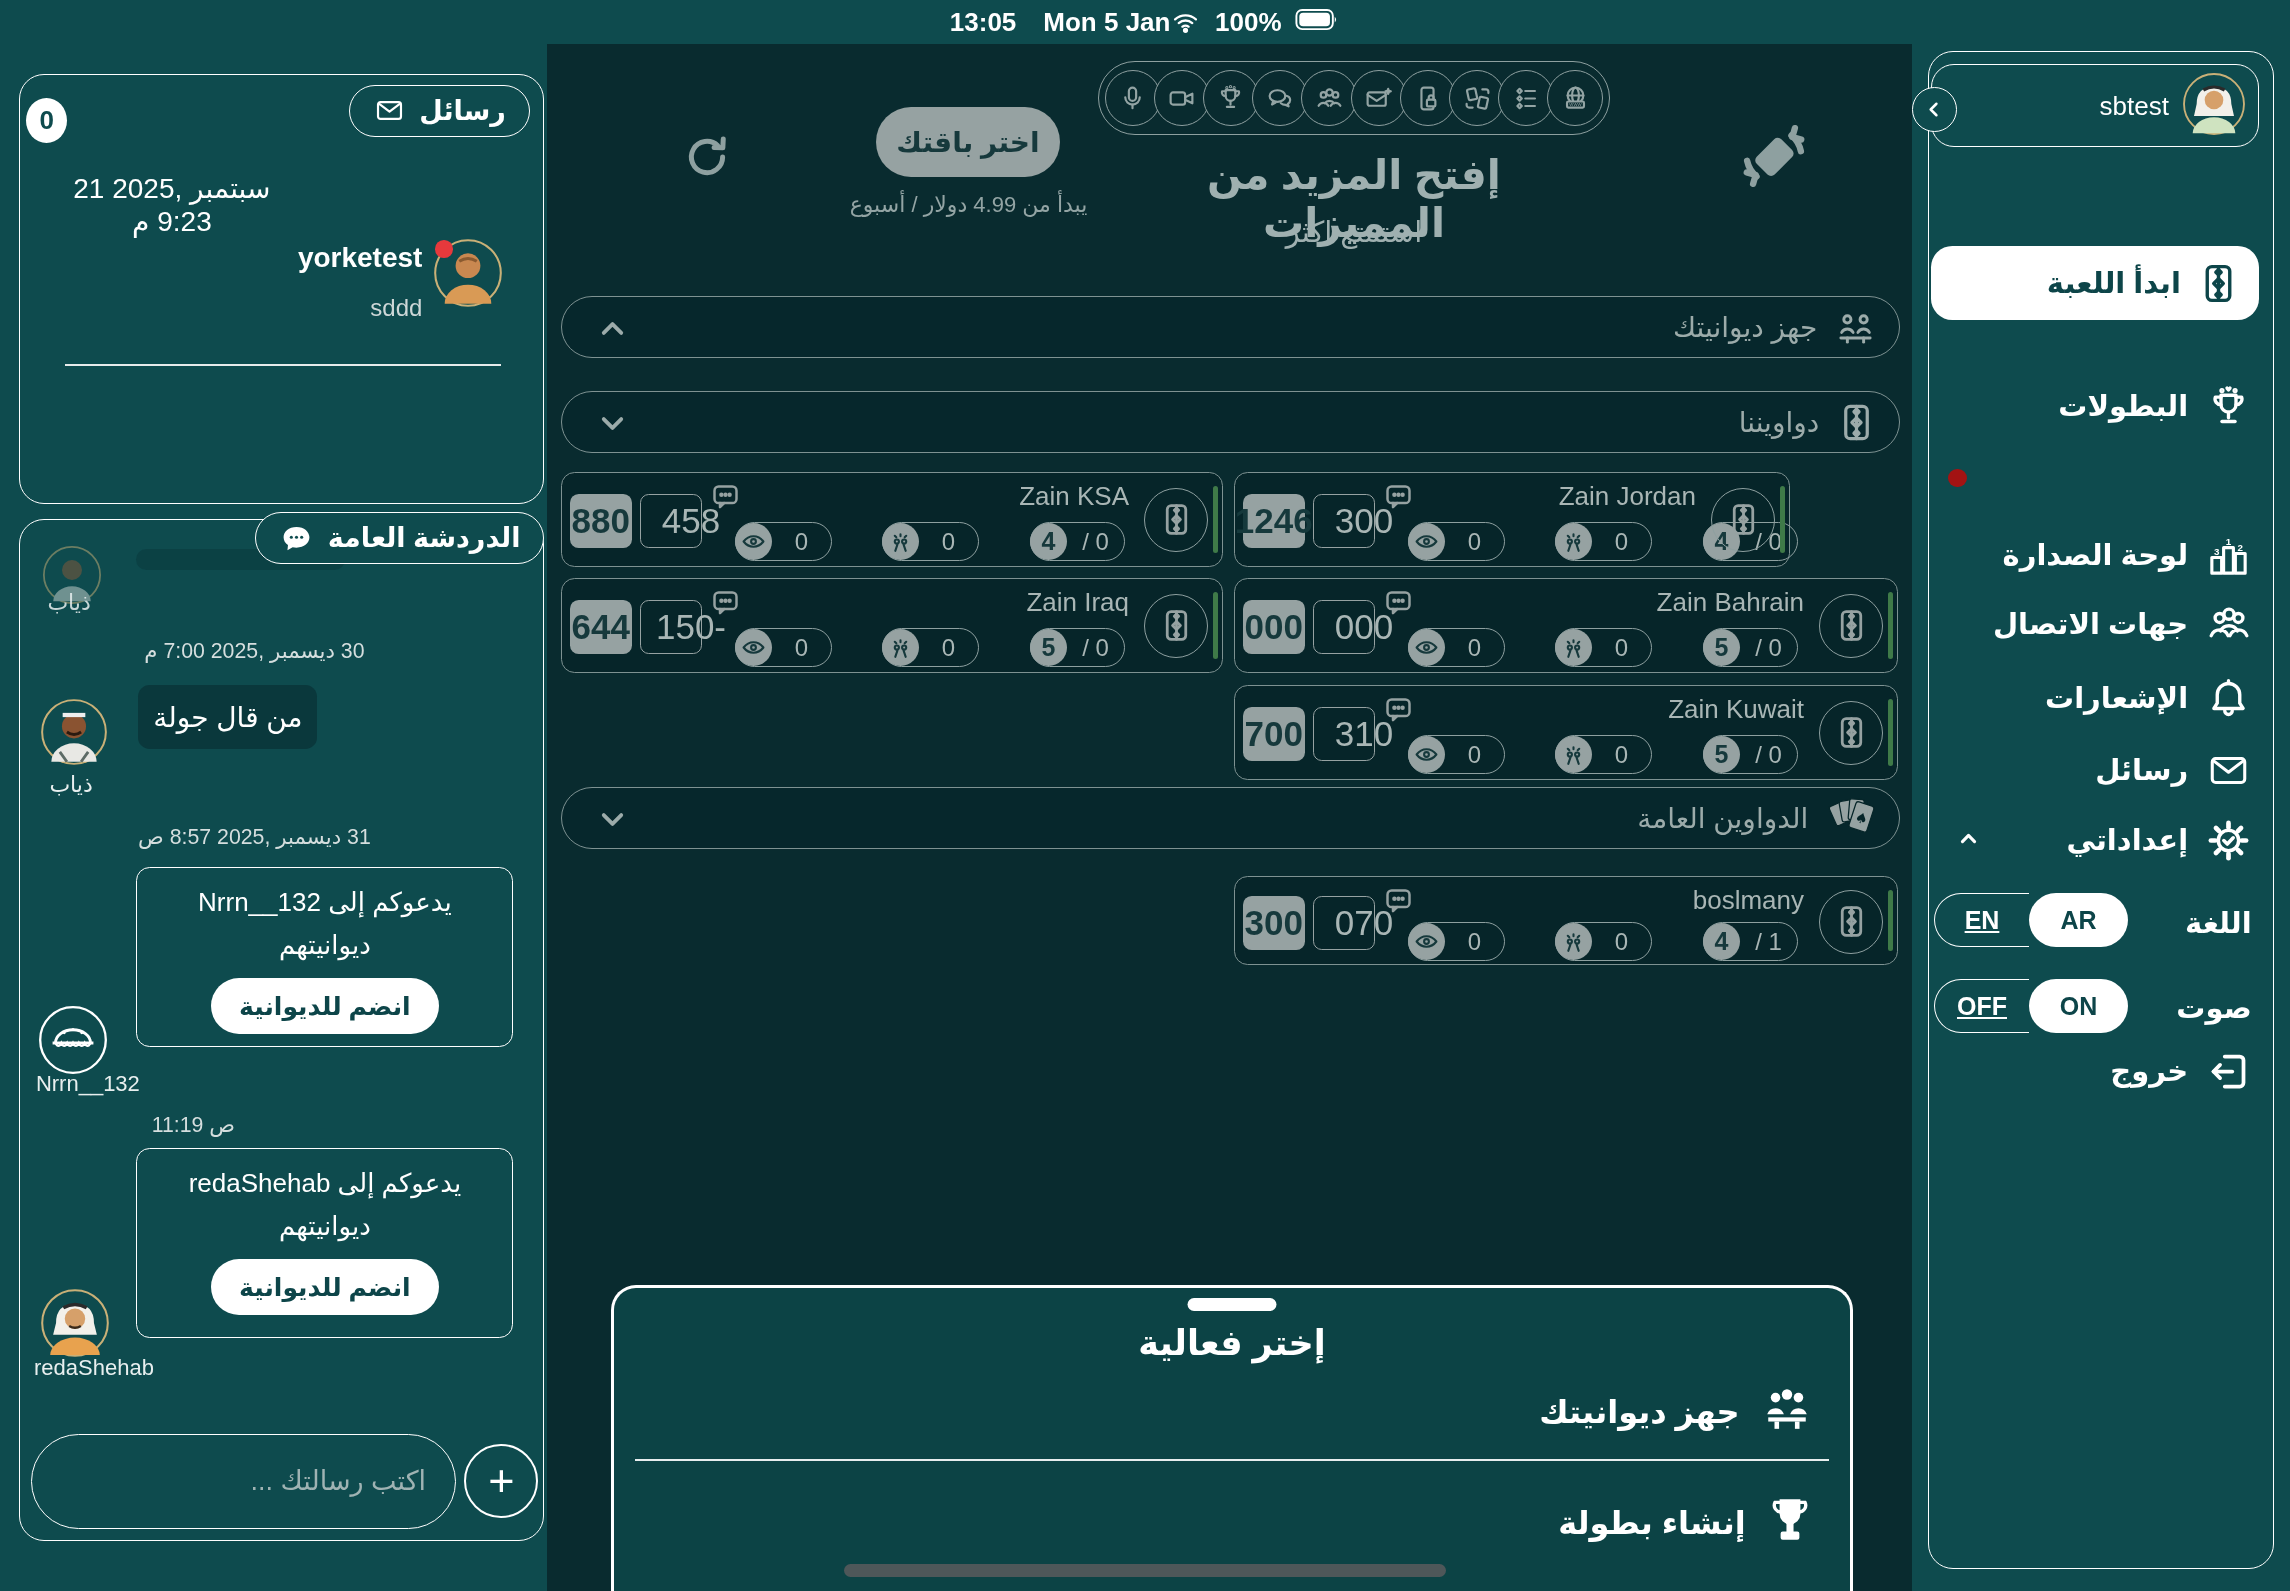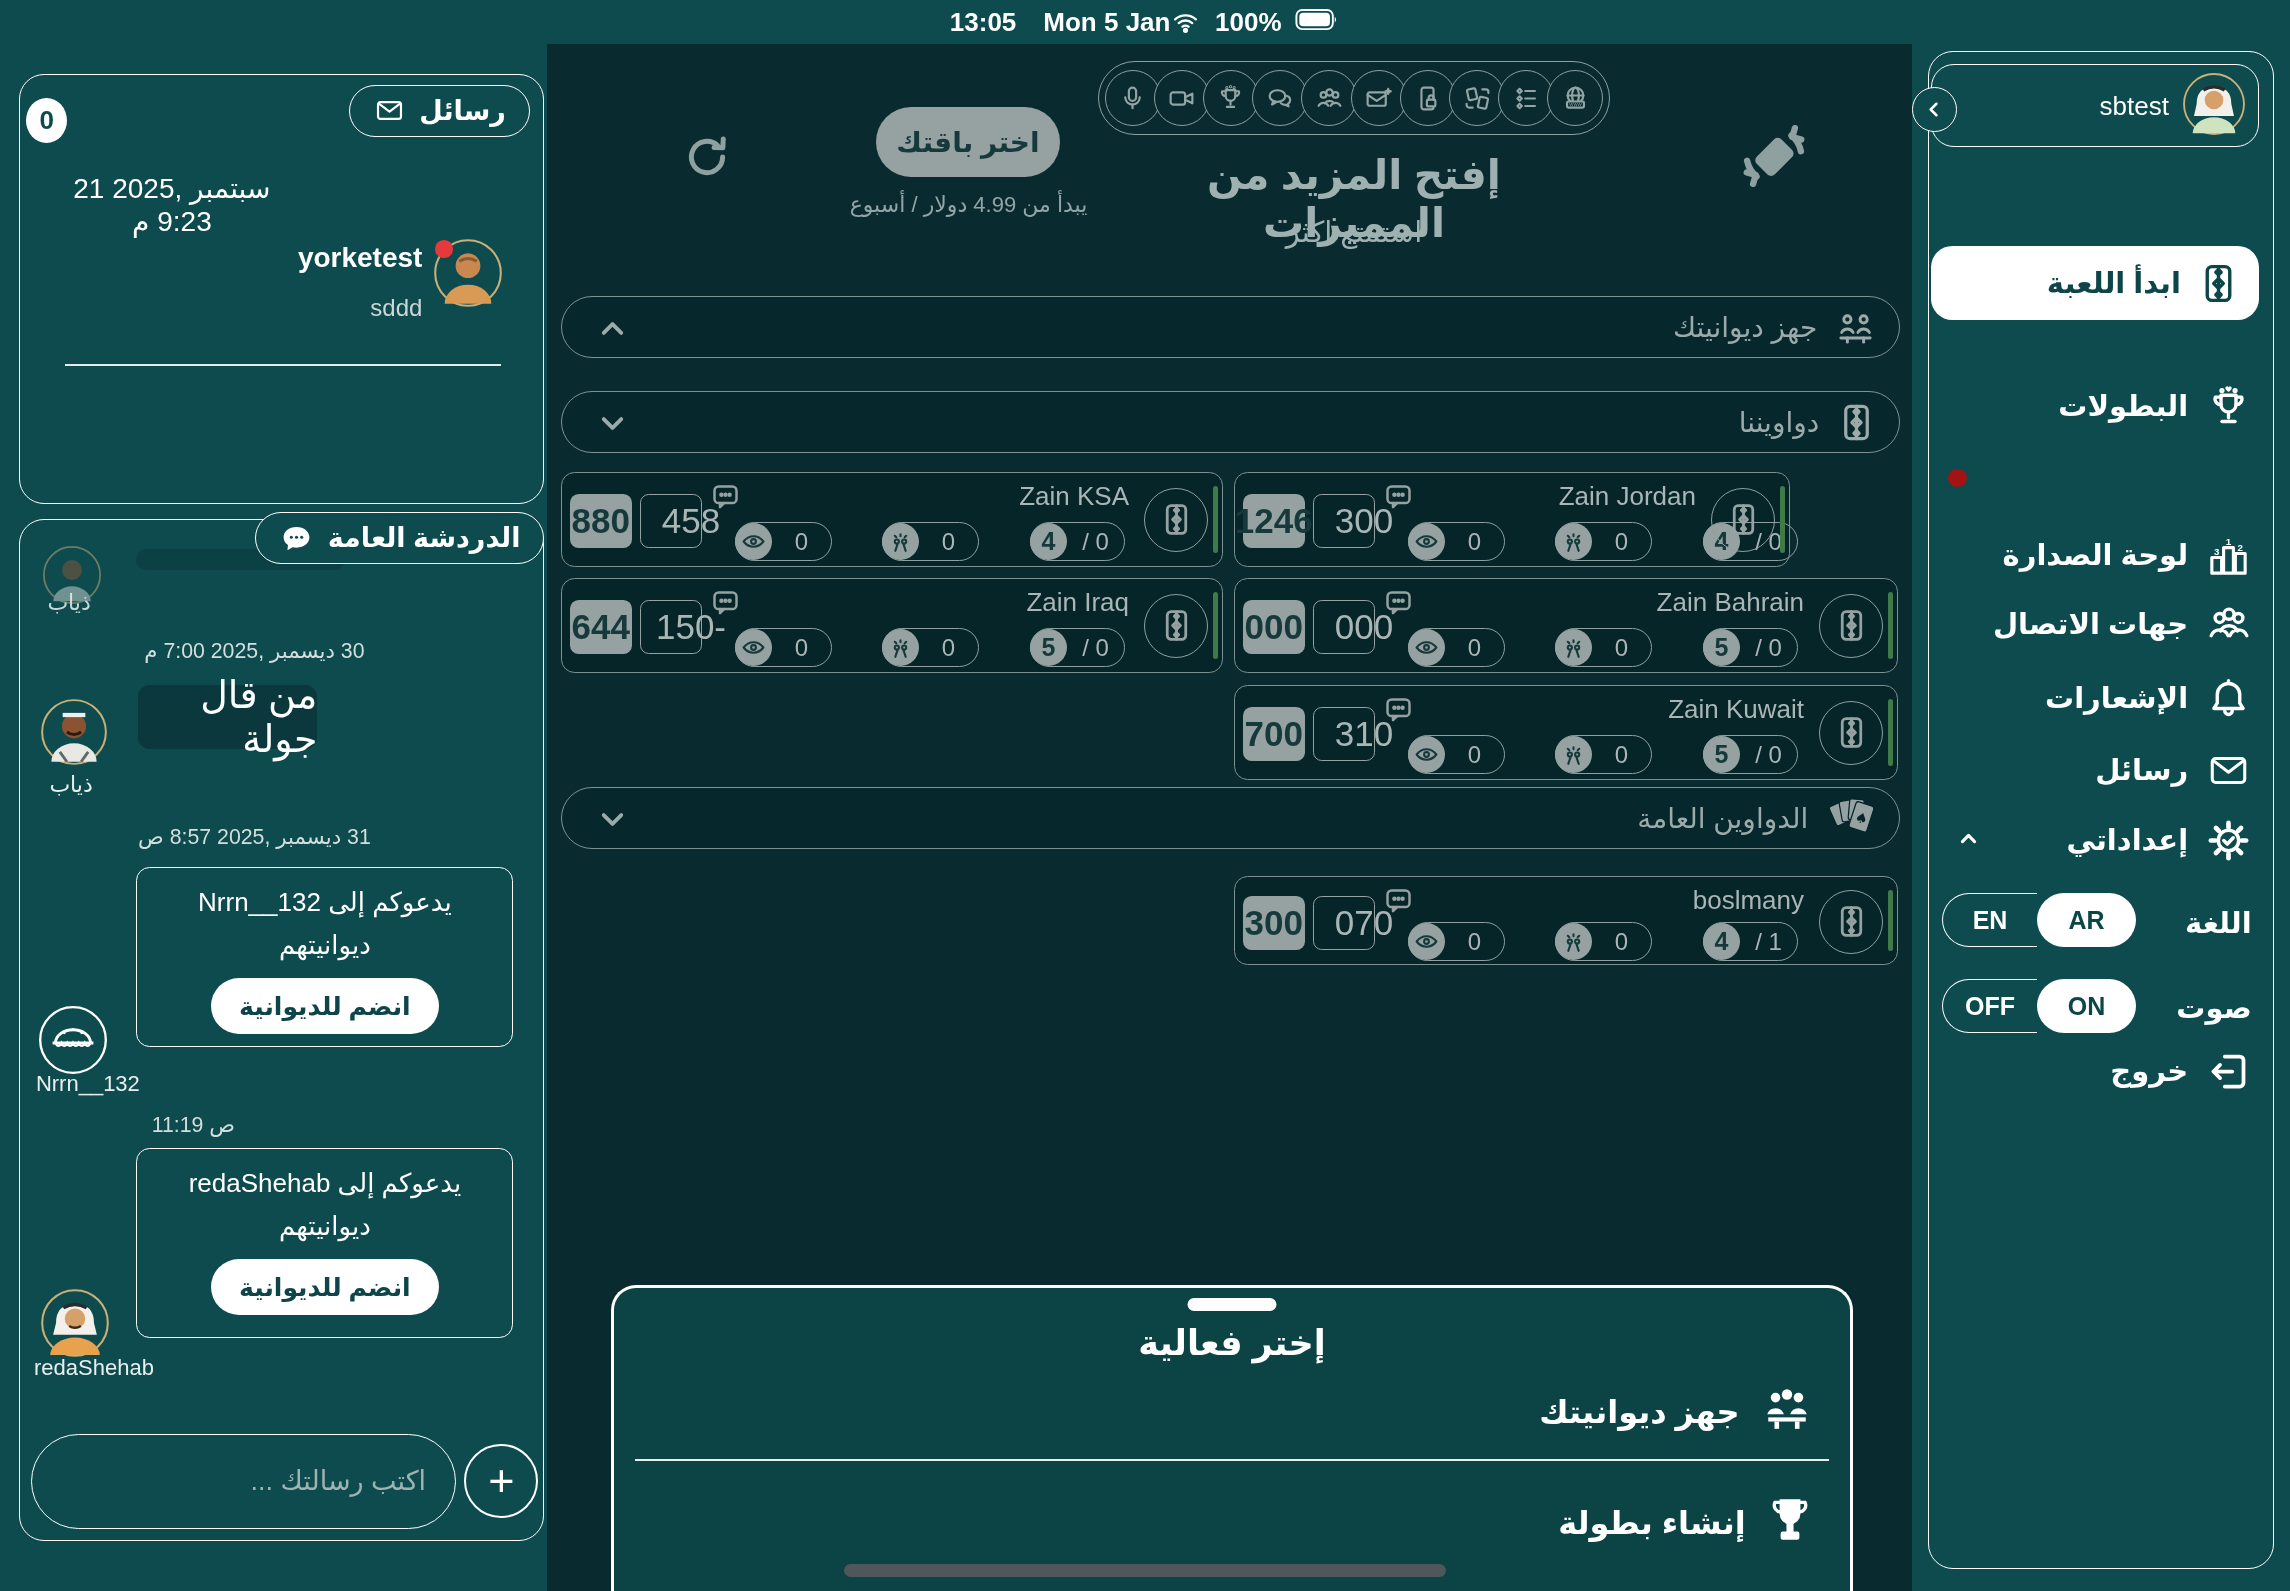--- a/index.html
+++ b/index.html
@@ -59,21 +59,21 @@
   .homebar{position:absolute;left:844px;top:1564px;width:602px;height:12.6px;border-radius:6.8px;background:#4e5759;z-index:9;}
   
   .sidebar{position:absolute;left:1928px;top:51px;width:346px;height:1518px;border:1.9px solid #fff;border-radius:25px;background:#0e4b4e;box-sizing:border-box;}
   .profile{position:absolute;left:1.9px;top:11.6px;width:328px;height:83px;border:1.9px solid #fff;border-radius:23px;box-sizing:border-box;}
   .pname{position:absolute;right:89px;top:26px;font-size:26px;}
   .collapse{position:absolute;left:-17.5px;top:35px;width:45px;height:45px;border:1.9px solid #fff;border-radius:50%;background:#0e4b4e;display:flex;align-items:center;justify-content:center;box-sizing:border-box;z-index:4;}
   .srow{position:absolute;left:0;width:100%;height:62px;display:flex;align-items:center;justify-content:flex-end;gap:15.5px;padding-right:19.4px;box-sizing:border-box;font-size:29px;font-weight:700;}
   .srow .sicon{width:50px;display:flex;justify-content:center;flex:none;}
   .active-item{position:absolute;left:1.9px;top:194px;width:328px;height:74px;background:#fff;border-radius:21.3px;color:#0d4549;display:flex;align-items:center;justify-content:flex-end;gap:15.5px;padding-right:17.5px;box-sizing:border-box;font-size:29px;font-weight:700;}
   .reddot{position:absolute;left:19.4px;top:417px;width:18.4px;height:18.4px;border-radius:50%;background:#a31313;}
-  .toggle{position:absolute;left:13px;height:54px;display:flex;direction:ltr;}
+  .toggle{position:absolute;left:5px;height:54px;display:flex;direction:ltr;text-decoration:underline;}
   .tseg{height:100%;display:flex;align-items:center;justify-content:center;font-size:25px;font-weight:700;box-sizing:border-box;}
   .tseg.off{width:95px;border:1.9px solid #fff;border-radius:27px 0 0 27px;border-right:none;}
   .tseg.on{width:99px;background:#fff;color:#0d4549;border-radius:27px;}
   .tlabel{position:absolute;right:21.3px;font-size:29px;font-weight:700;}
 </style>
 </head>
 <body>
 
 <div id="screen">
 
@@ -607,21 +607,21 @@
       <svg width="68" height="68" viewBox="0 0 48 48">
           <circle cx="24" cy="24" r="22.5" fill="#0e4b4e" stroke="#c9b077" stroke-width="1.4"></circle>
           <circle cx="24" cy="20" r="8.5" fill="#8a5331"></circle>
           <path d="M16 12h16" stroke="#eee" stroke-width="3"></path>
           <path d="M19 24q5 3.5 10 0" stroke="#2a1a10" stroke-width="2" fill="none"></path>
           <path d="M8 45a16 13 0 0 1 32 0z" fill="#e8e8e4"></path>
           <path d="M14 38l5 7M34 38l-5 7" stroke="#5d6b66" stroke-width="2"></path>
         </svg>
     </div>
     <div class="chatname" style="left:29px;top:252px">ذياب</div>
-    <div class="bubble" style="left:118px;top:165px;width:179px;height:64px;font-size:38px" dir="rtl">من قال جولة</div>
+    <div class="bubble" style="left:118px;top:165px;width:179px;height:64px;font-size:28px" dir="rtl">من قال جولة</div>
 
     <div class="datetxt" style="left:115px;top:304px;width:238px;text-align:center" dir="rtl">31 ديسمبر ,2025 8:57 ص</div>
 
     <div class="invite" style="top:347px;height:180px">
       <div class="l1" dir="rtl">يدعوكم إلى Nrrn__132</div>
       <div class="l2" dir="rtl">ديوانيتهم</div>
       <div class="joinbtn">انضم للديوانية</div>
     </div>
     <div class="abs" style="left:17.5px;top:485px;width:70px;height:70px">
       <svg width="70" height="70" viewBox="0 0 48 48">

